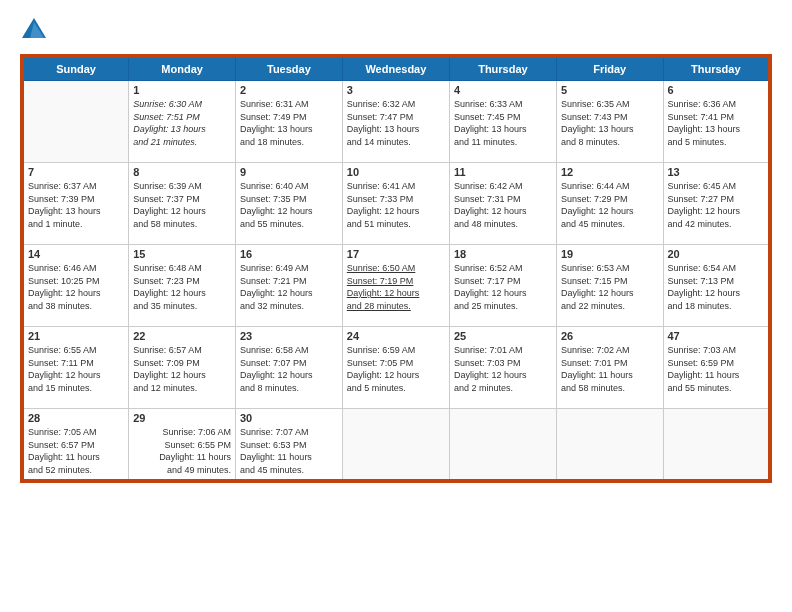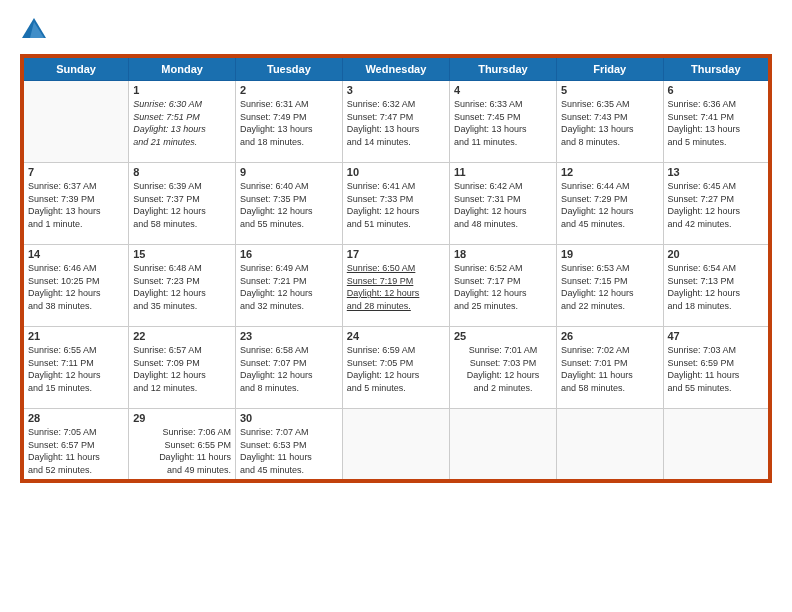--- a/index.html
+++ b/index.html
@@ -308,21 +308,21 @@
           </td>
           <td>
             <span class="day-num">24</span>
             <div class="day-info" style="white-space: pre-line;">Sunrise: 6:59 AM
 Sunset: 7:05 PM
 Daylight: 12 hours
 and 5 minutes.</div>
           </td>
           <td>
             <span class="day-num">25</span>
-            <div class="day-info" style="white-space: pre-line; text-align: center;">Sunrise: 7:01 AM
+            <div class="day-info" style="white-space: pre-line;">Sunrise: 7:01 AM
 Sunset: 7:03 PM
 Daylight: 12 hours
 and 2 minutes.</div>
           </td>
           <td>
             <span class="day-num">26</span>
             <div class="day-info" style="white-space: pre-line;">Sunrise: 7:02 AM
 Sunset: 7:01 PM
 Daylight: 11 hours
 and 58 minutes.</div>

